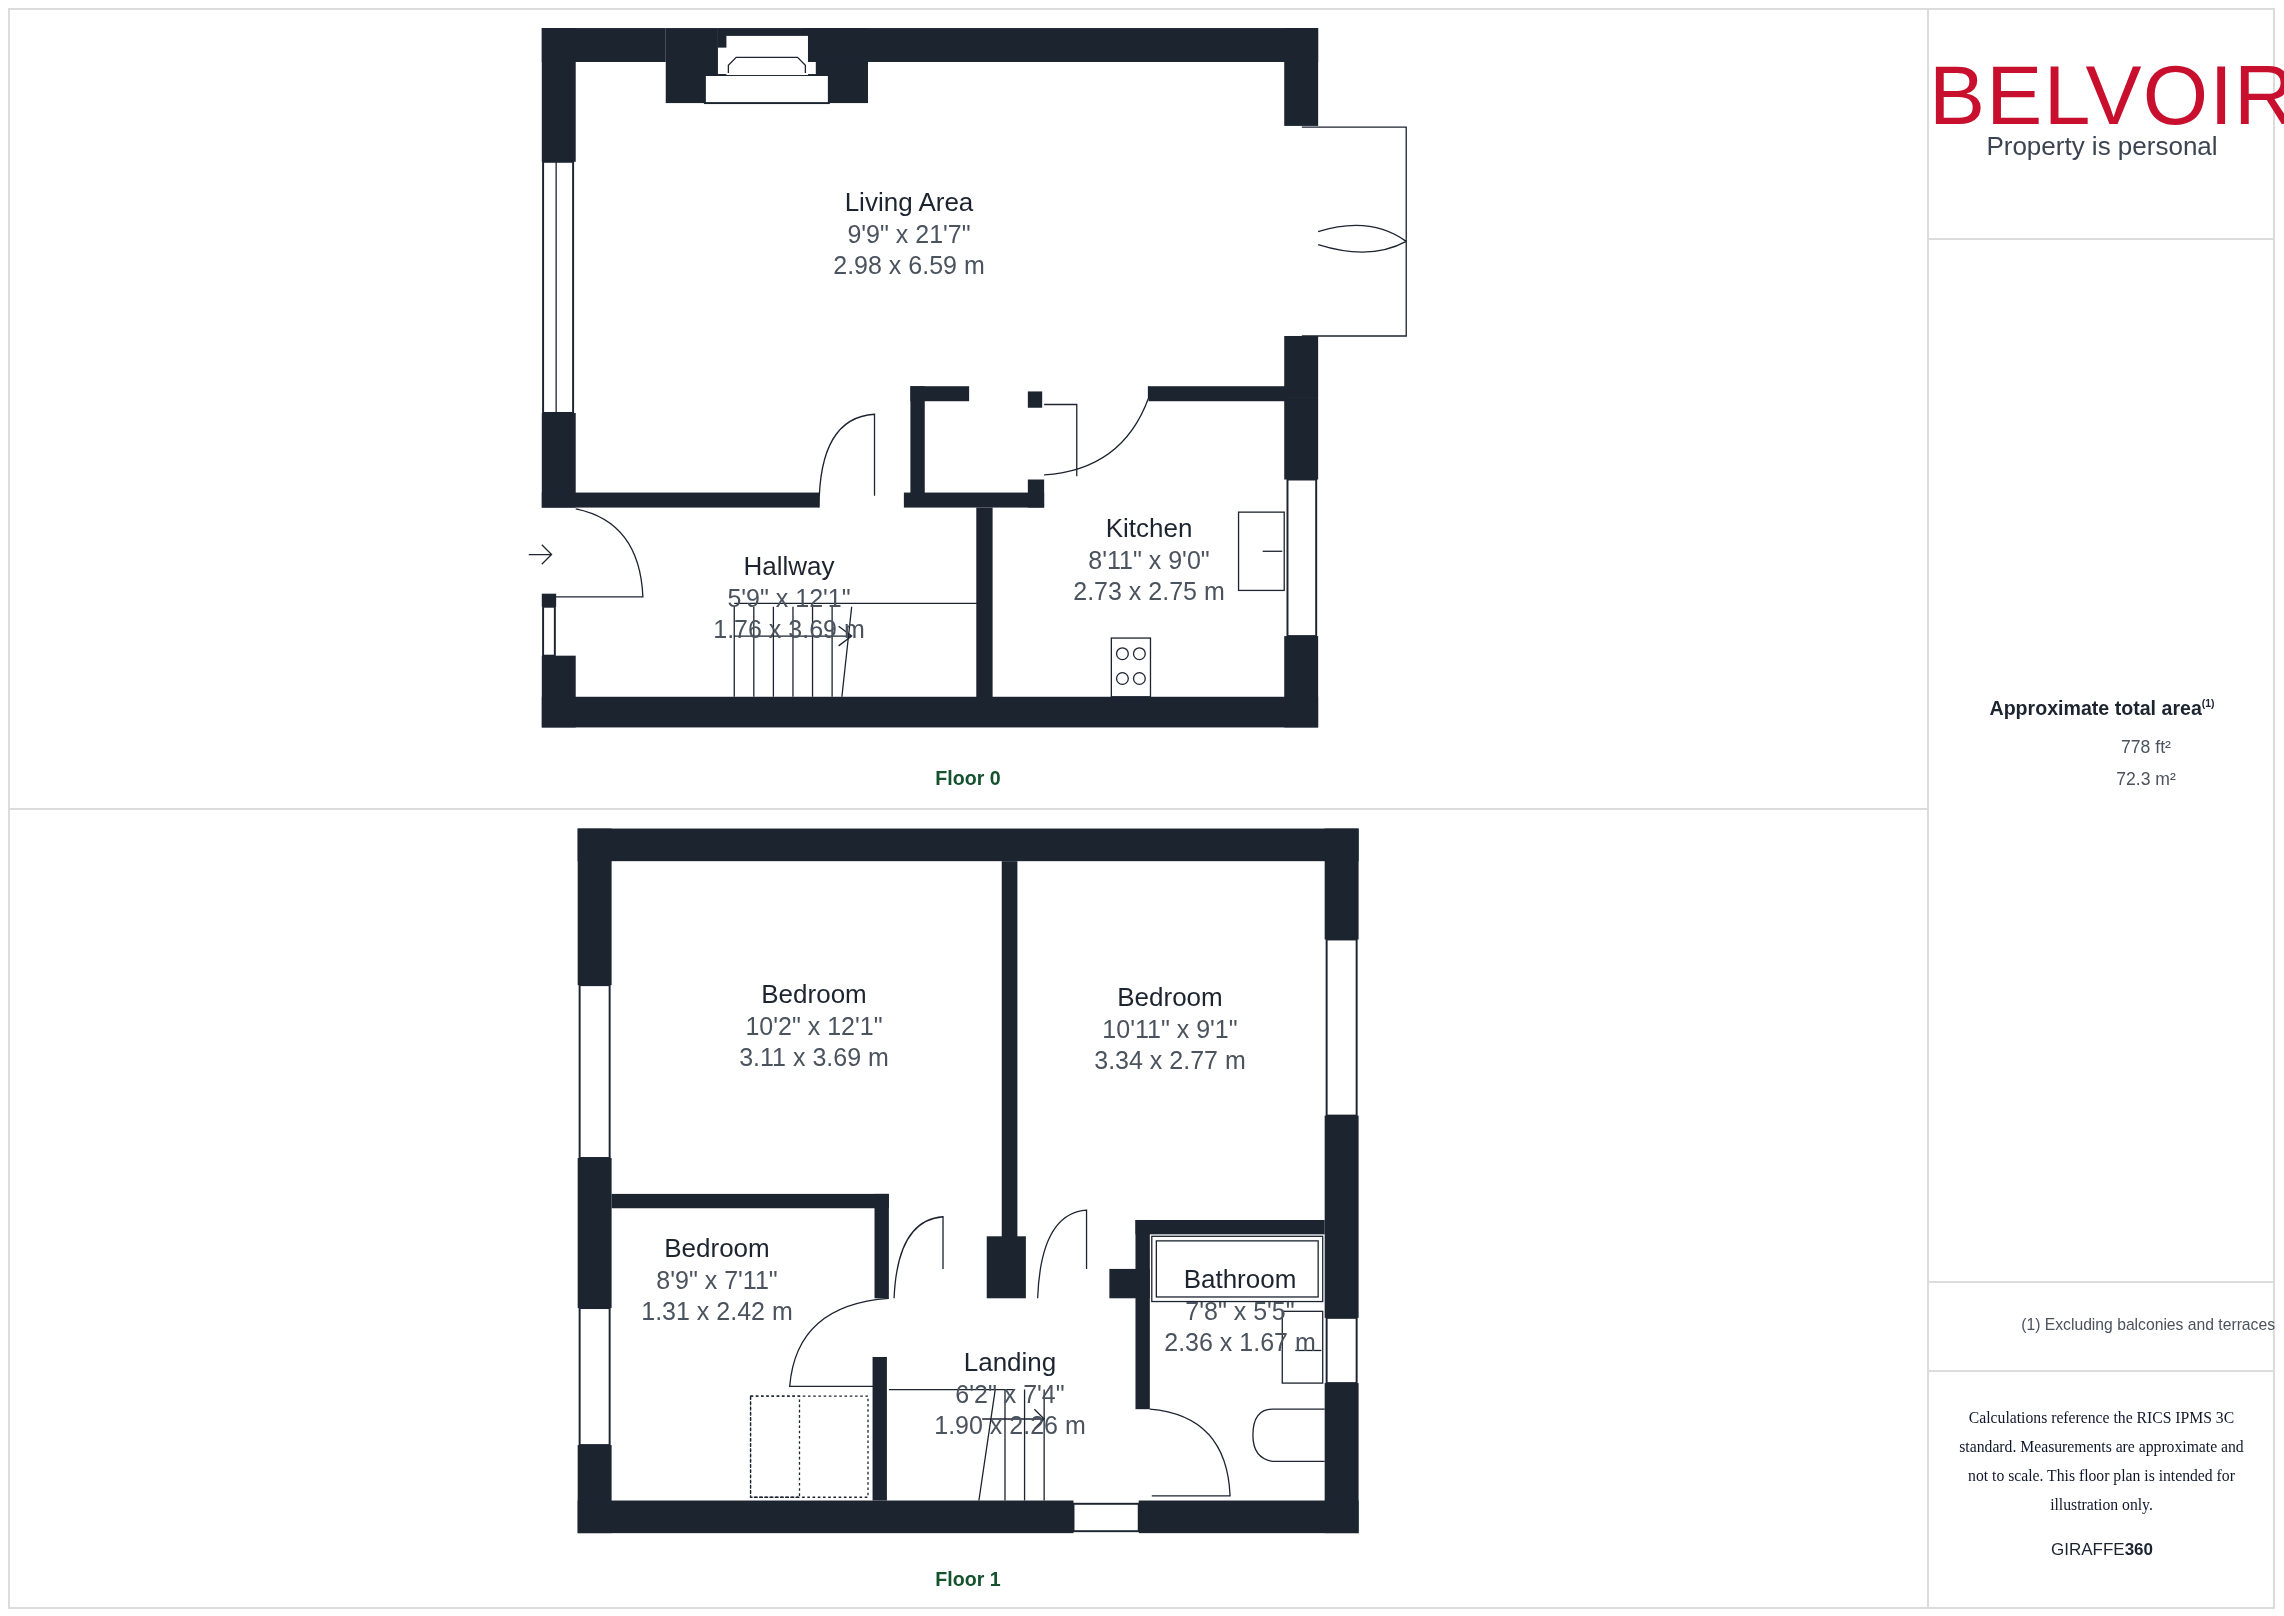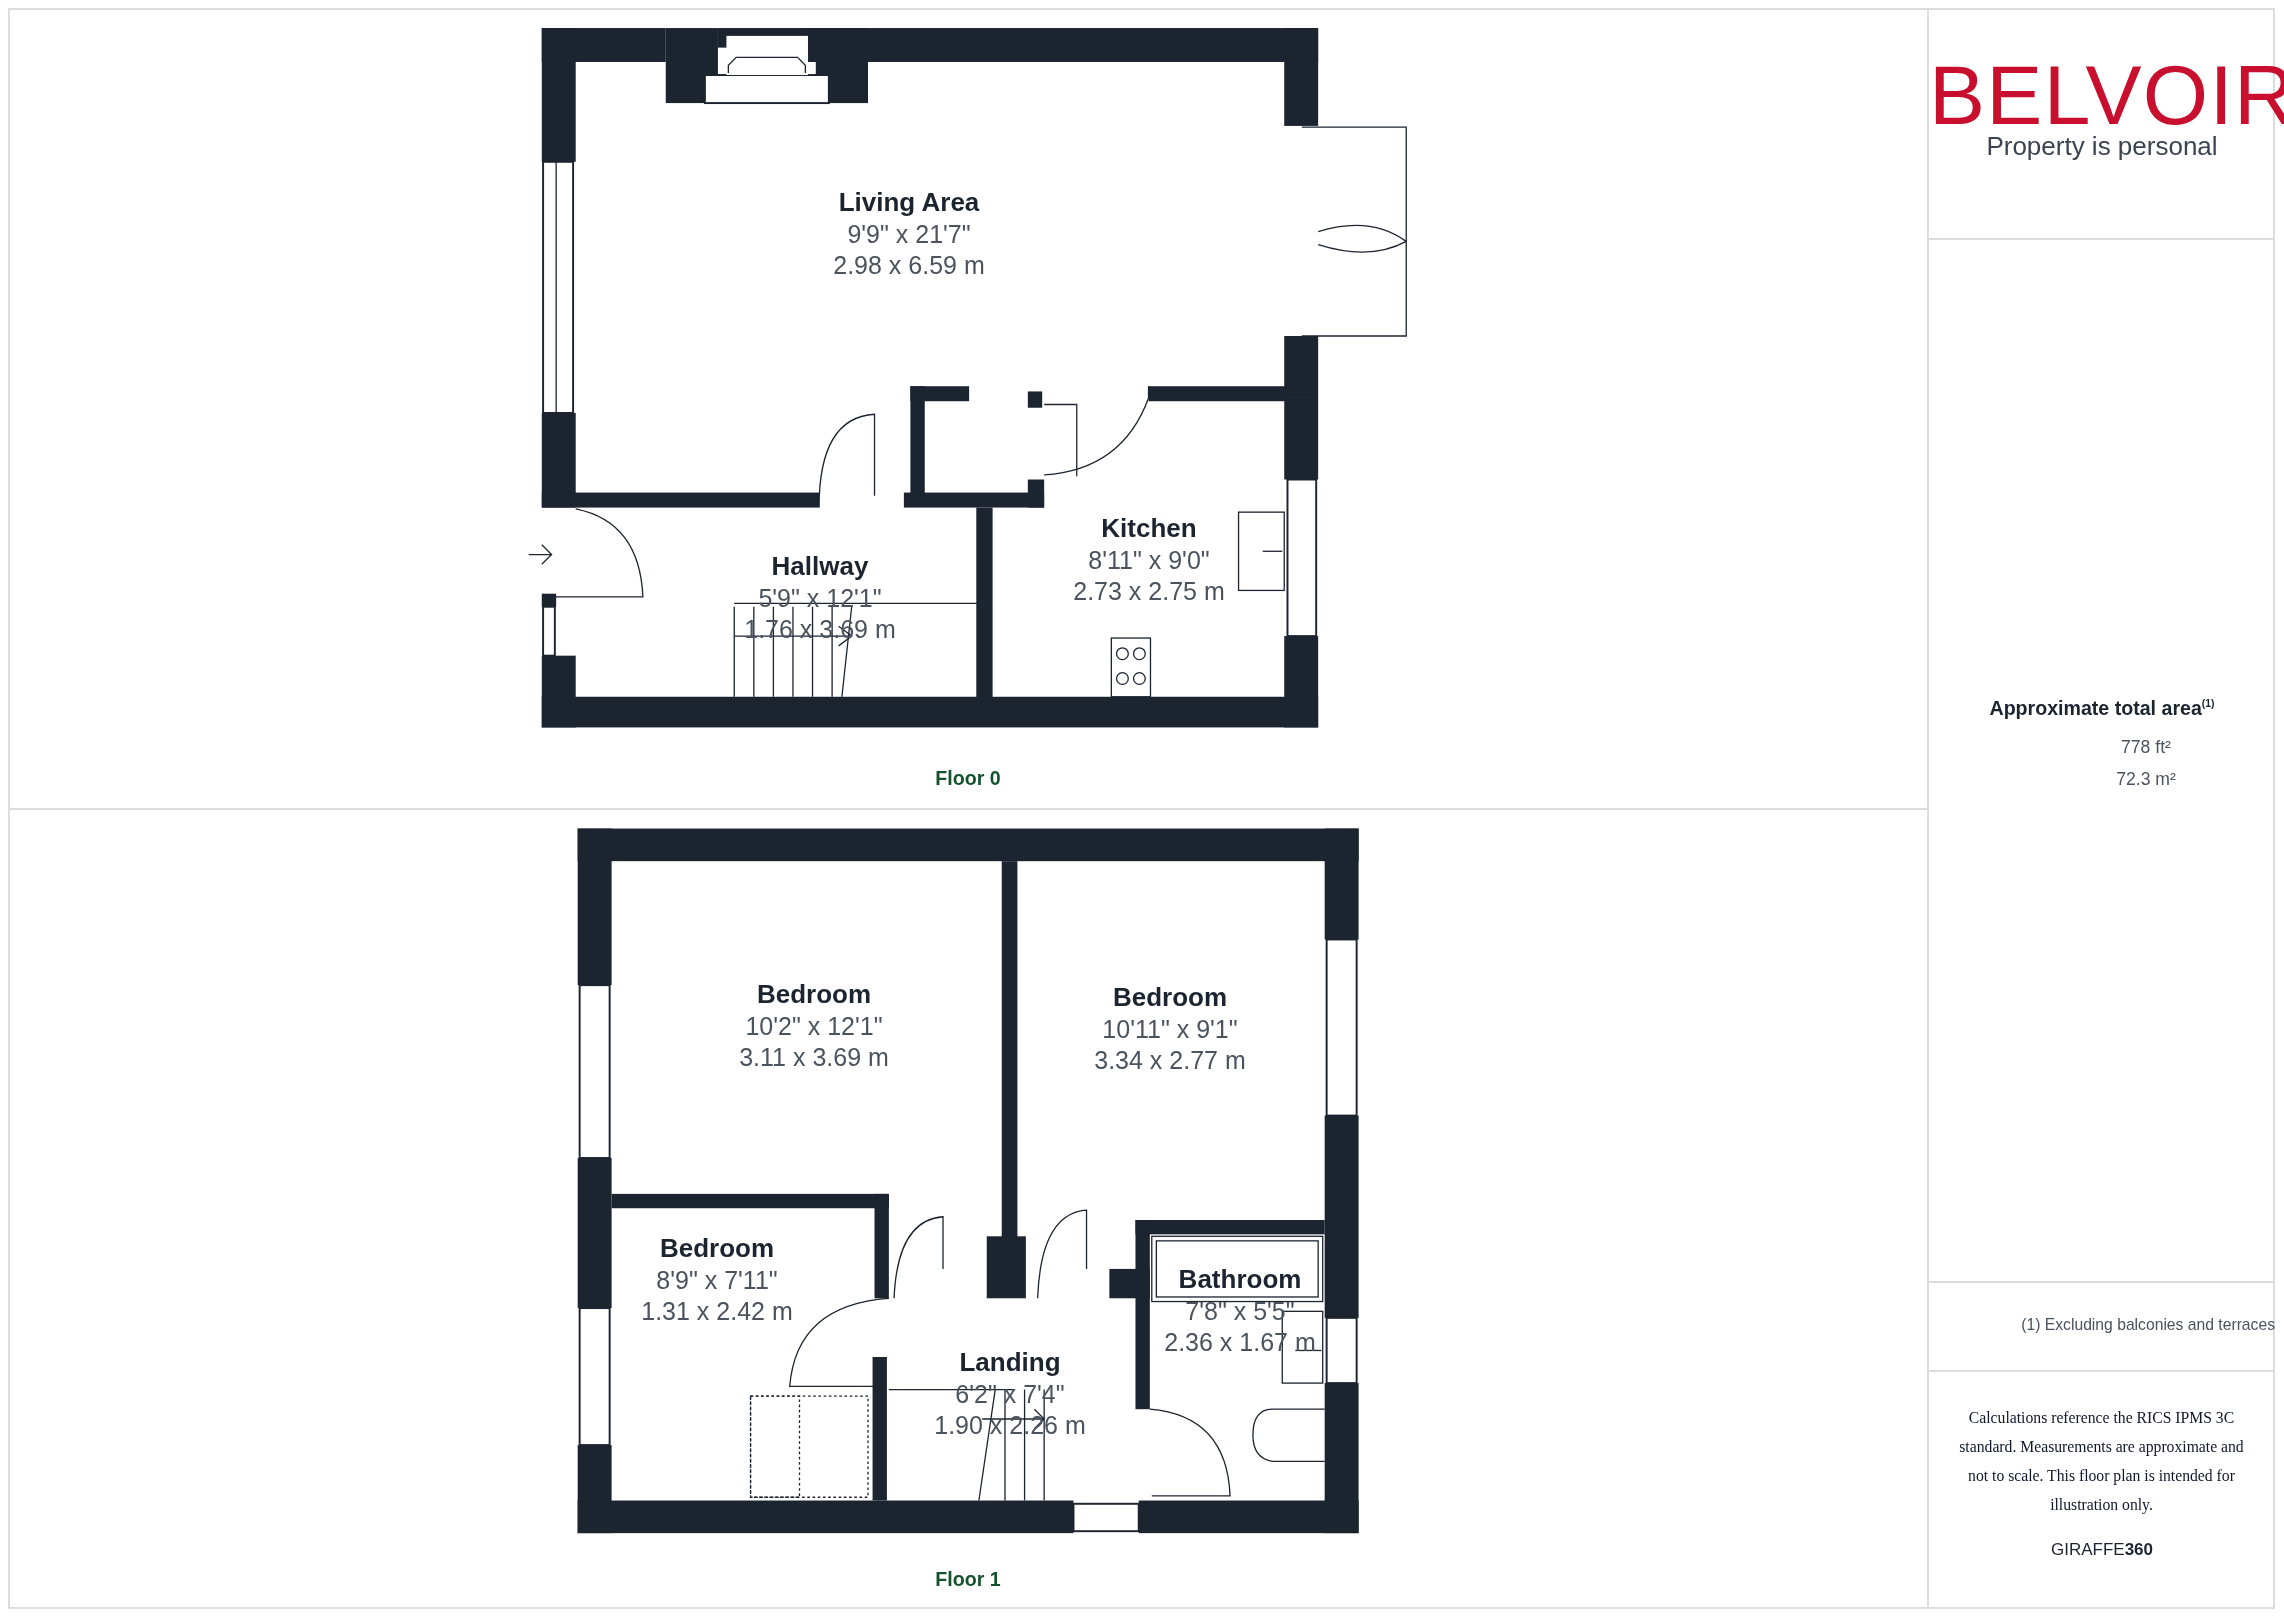--- a/index.html
+++ b/index.html
@@ -9,21 +9,21 @@
            border: 2px solid #dcdcdc; box-sizing: border-box; }
   .divider-h { position: absolute; left: 7.8px; top: 808px; width: 1921px; height: 2px; background: #dcdcdc; }
   .divider-v { position: absolute; left: 1927px; top: 7.8px; width: 2px; height: 1601px; background: #dcdcdc; }
   .side-sep { position: absolute; left: 1929px; width: 346px; height: 2px; background: #dcdcdc; }
   svg.plan { position: absolute; left: 0; top: 0; }
   .wall { fill: #1c2430; }
   .line { stroke: #1c2430; stroke-width: 3; fill: none; }
   .thin { stroke: #1c2430; stroke-width: 2; fill: none; }
   .whitefill { fill: #ffffff; stroke: #1c2430; stroke-width: 3; }
   .room-label { position: absolute; text-align: center; transform: translateX(-50%); white-space: nowrap; }
-  .room-name { font-weight: bold; font-size: 26px; color: #1c2430; line-height: 33px; }
+  .room-name { font-weight: normal; font-size: 26px; color: #1c2430; line-height: 33px; }
   .room-dim { font-size: 25px; color: #4a535e; line-height: 31px; }
   .floor-label { position: absolute; font-weight: bold; font-size: 19.6px; color: #14532d; transform: translateX(-50%); }
   .brand { position: absolute; left: 1929px; width: 346px; text-align: center; }
   .brand-name { top: 46px; font-size: 84px; color: #c8102e; letter-spacing: 1.3px; line-height: 98px; }
   .brand-tag { top: 131px; font-size: 26px; color: #3b4450; }
   .area-title { top: 697px; font-size: 19.6px; font-weight: bold; color: #1c2430; }
   .area-title sup { font-size: 10.4px; }
   .area-val { font-size: 17.6px; color: #4a535e; padding-left: 44px; }
   .note { font-size: 15.7px; color: #4a535e; text-align: right; }
   .disclaimer { top: 1403px; left: 1958px; width: 287px; font-size: 15.7px; line-height: 29px; color: #0f172a; font-family: Liberation Serif, serif; }
@@ -157,21 +157,21 @@
 
     <path class="thin" d="M2030 2160 L1950 2160 Q1920 2160 1920 2200 Q1920 2235 1950 2240 L2030 2240"></path>
   </g>
 </svg>
 
 <div class="room-label" style="left:909px; top:186px">
   <div class="room-name">Living Area</div>
   <div class="room-dim">9'9" x 21'7"</div>
   <div class="room-dim">2.98 x 6.59 m</div>
 </div>
-<div class="room-label" style="left:820px; top:550px">
+<div class="room-label" style="left:789px; top:550px">
   <div class="room-name">Hallway</div>
   <div class="room-dim">5'9" x 12'1"</div>
   <div class="room-dim">1.76 x 3.69 m</div>
 </div>
 <div class="room-label" style="left:1149px; top:512px">
   <div class="room-name">Kitchen</div>
   <div class="room-dim">8'11" x 9'0"</div>
   <div class="room-dim">2.73 x 2.75 m</div>
 </div>
 <div class="floor-label" style="left:968px; top:767px">Floor 0</div>

